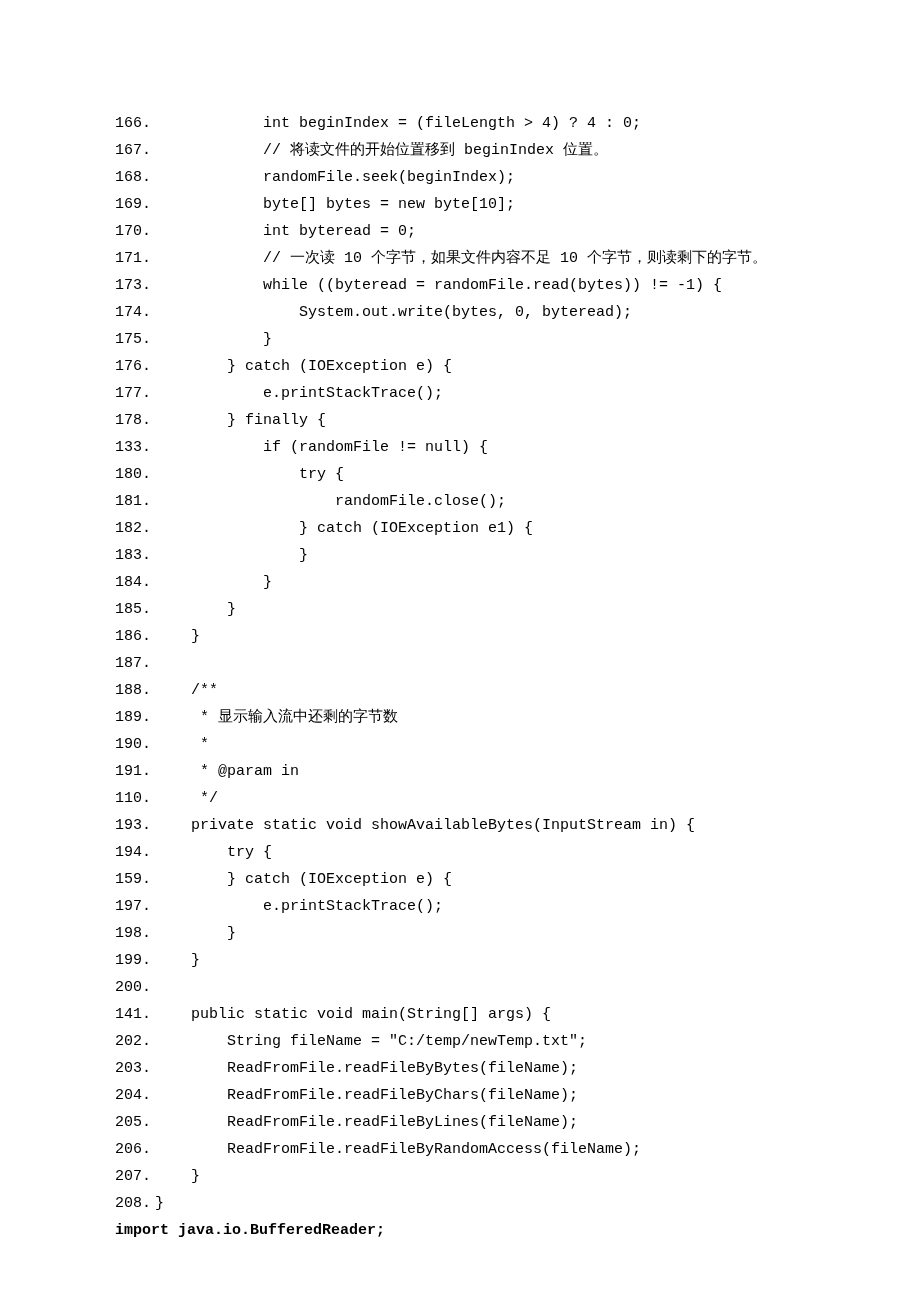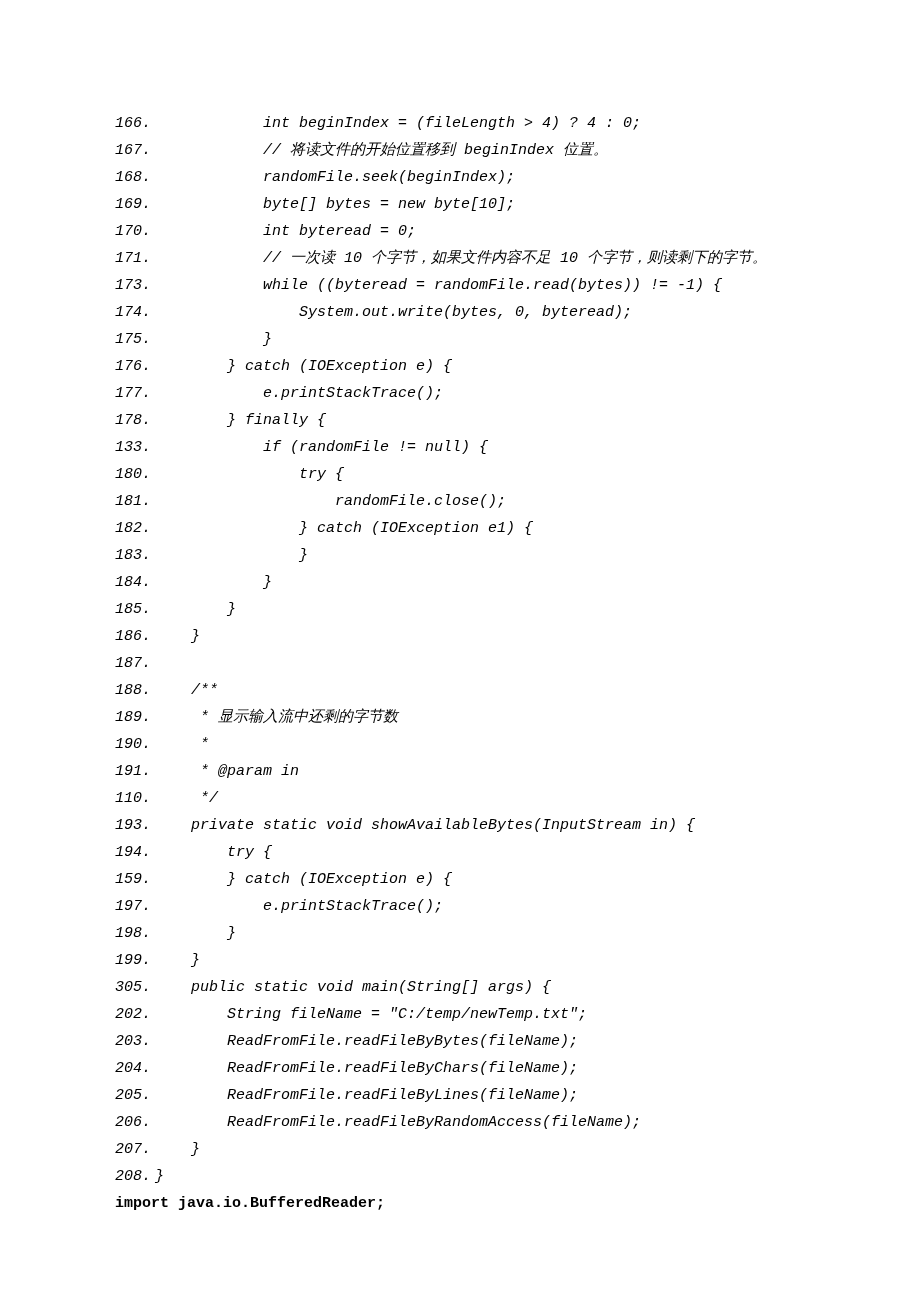--- a/index.html
+++ b/index.html
@@ -7,21 +7,20 @@
   margin:0;
   padding:110px 110px 80px 115px;
   font-family:"Courier New",monospace;
   font-size:15px;
   line-height:27px;
   color:#000;
 }
 .line{
   display:flex;
   align-items:center;
-  font-style:italic;
 }
 .num{
   min-width:36px;
   text-align:right;
   padding-right:4px;
   white-space:pre;
 }
 .code{
   white-space:pre;
 }
@@ -156,21 +155,25 @@
     </div>
     <div class="line">
       <span class="num">198.</span>
       <span class="code">        }  </span>
     </div>
     <div class="line">
       <span class="num">199.</span>
       <span class="code">    }  </span>
     </div>
     <div class="line">
-      <span class="num">305.</span>
+      <span class="num">200.</span>
+      <span class="code">  </span>
+    </div>
+    <div class="line">
+      <span class="num">141.</span>
       <span class="code">    public static void main(String[] args) {  </span>
     </div>
     <div class="line">
       <span class="num">202.</span>
       <span class="code">        String fileName = "C:/temp/newTemp.txt";  </span>
     </div>
     <div class="line">
       <span class="num">203.</span>
       <span class="code">        ReadFromFile.readFileByBytes(fileName);  </span>
     </div>

